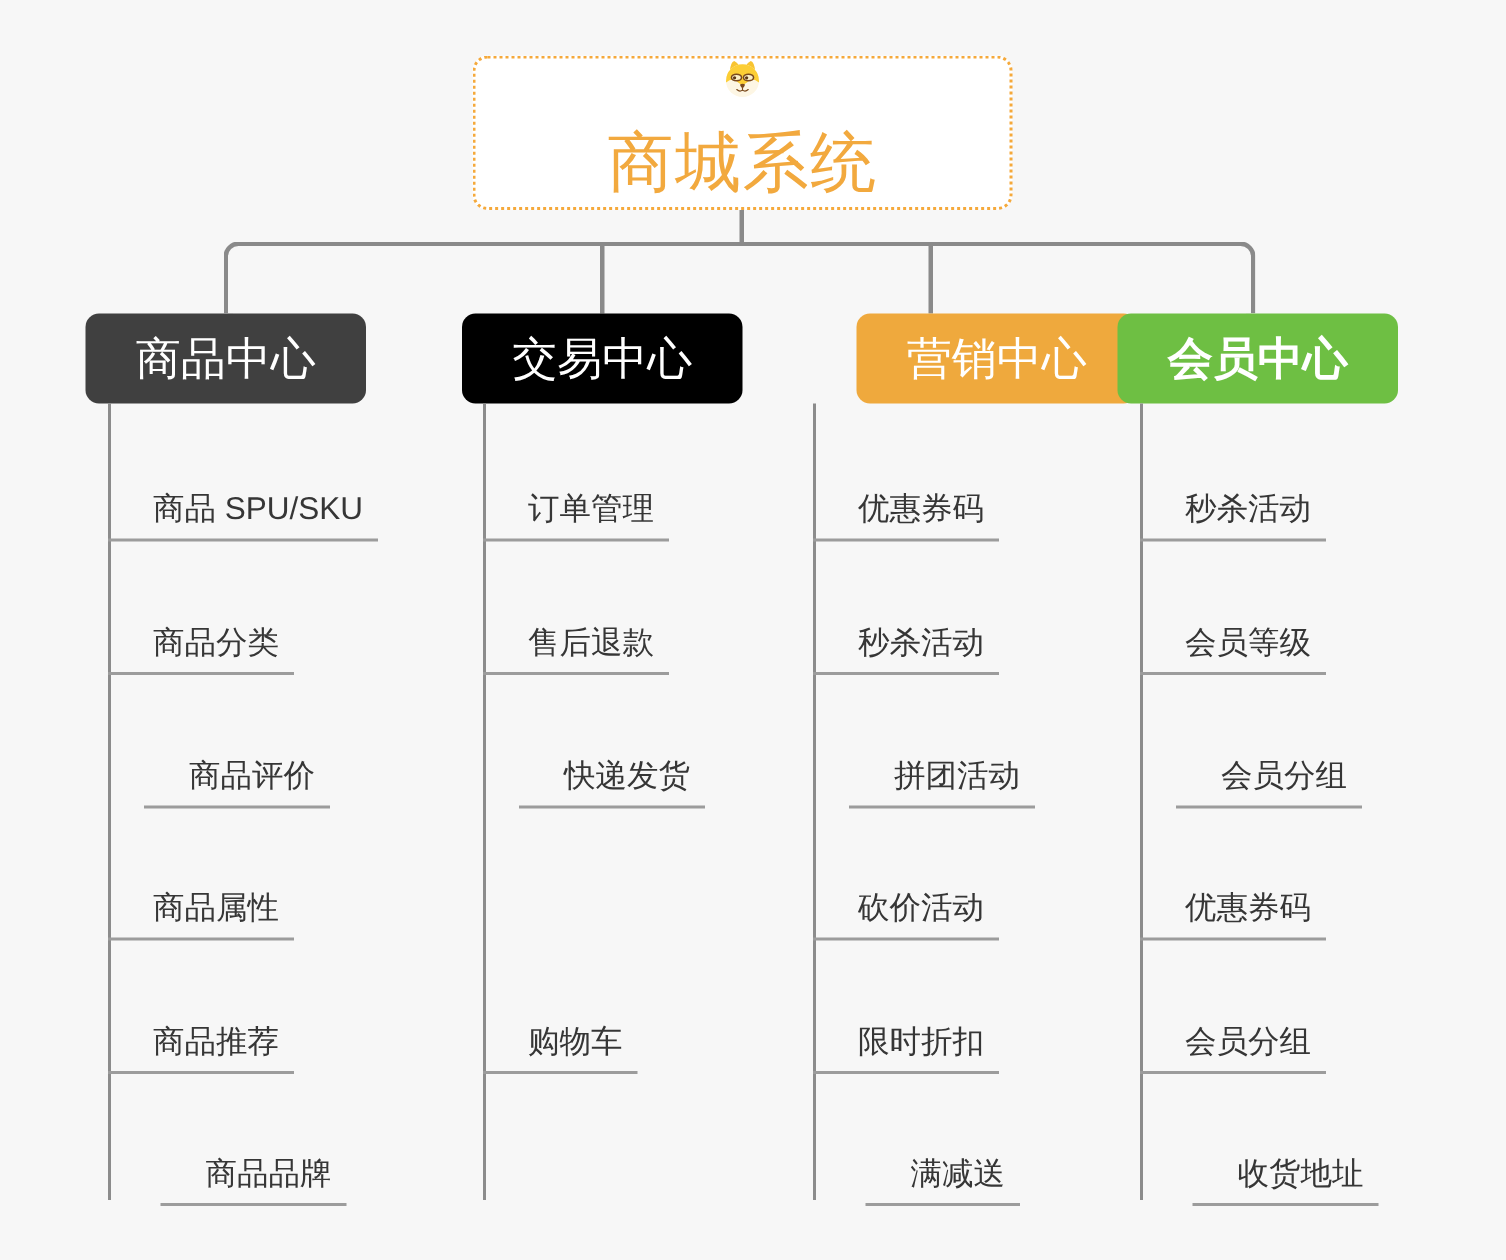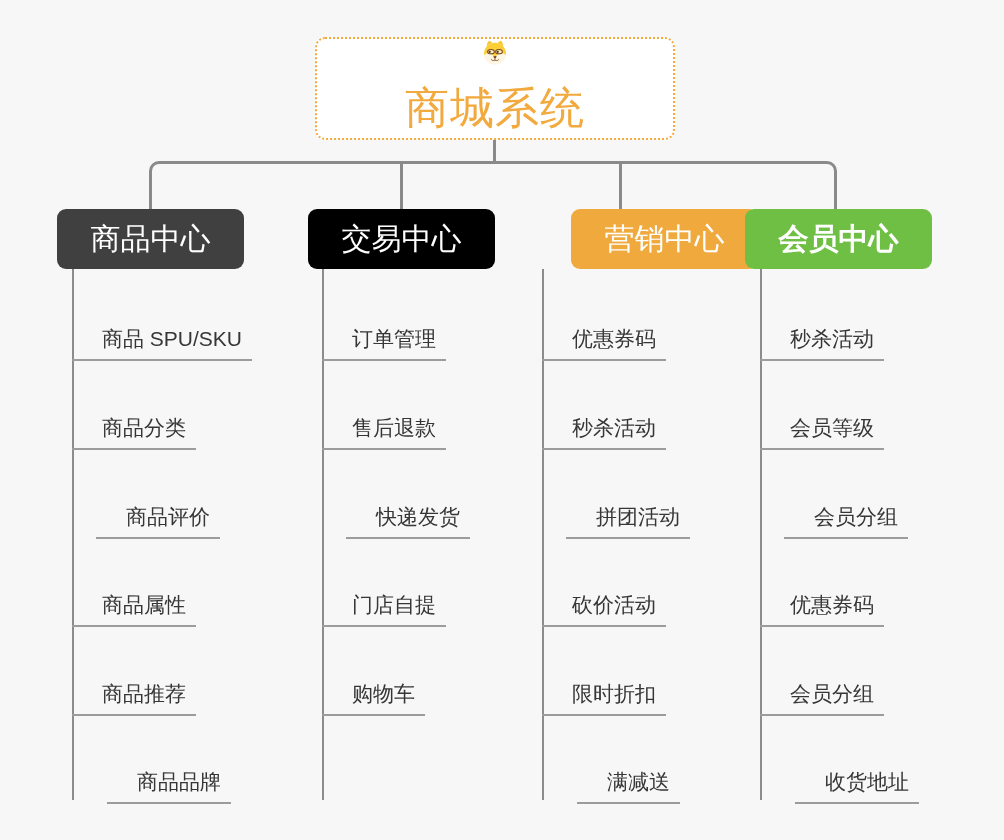--- a/index.html
+++ b/index.html
@@ -127,21 +127,20 @@
   <div class="leaf col-0 row-0">商品 SPU/SKU</div>
   <div class="leaf col-0 row-1">商品分类</div>
   <div class="leaf col-0 row-2">商品评价</div>
   <div class="leaf col-0 row-3">商品属性</div>
   <div class="leaf col-0 row-4">商品推荐</div>
   <div class="leaf col-0 row-5">商品品牌</div>
 
   <div class="leaf col-1 row-0">订单管理</div>
   <div class="leaf col-1 row-1">售后退款</div>
   <div class="leaf col-1 row-2">快递发货</div>
-  <div class="leaf col-1 row-3">门店自提</div>
   <div class="leaf col-1 row-4">购物车</div>
 
   <div class="leaf col-2 row-0">优惠券码</div>
   <div class="leaf col-2 row-1">秒杀活动</div>
   <div class="leaf col-2 row-2">拼团活动</div>
   <div class="leaf col-2 row-3">砍价活动</div>
   <div class="leaf col-2 row-4">限时折扣</div>
   <div class="leaf col-2 row-5">满减送</div>
 
   <div class="leaf col-3 row-0">秒杀活动</div>

